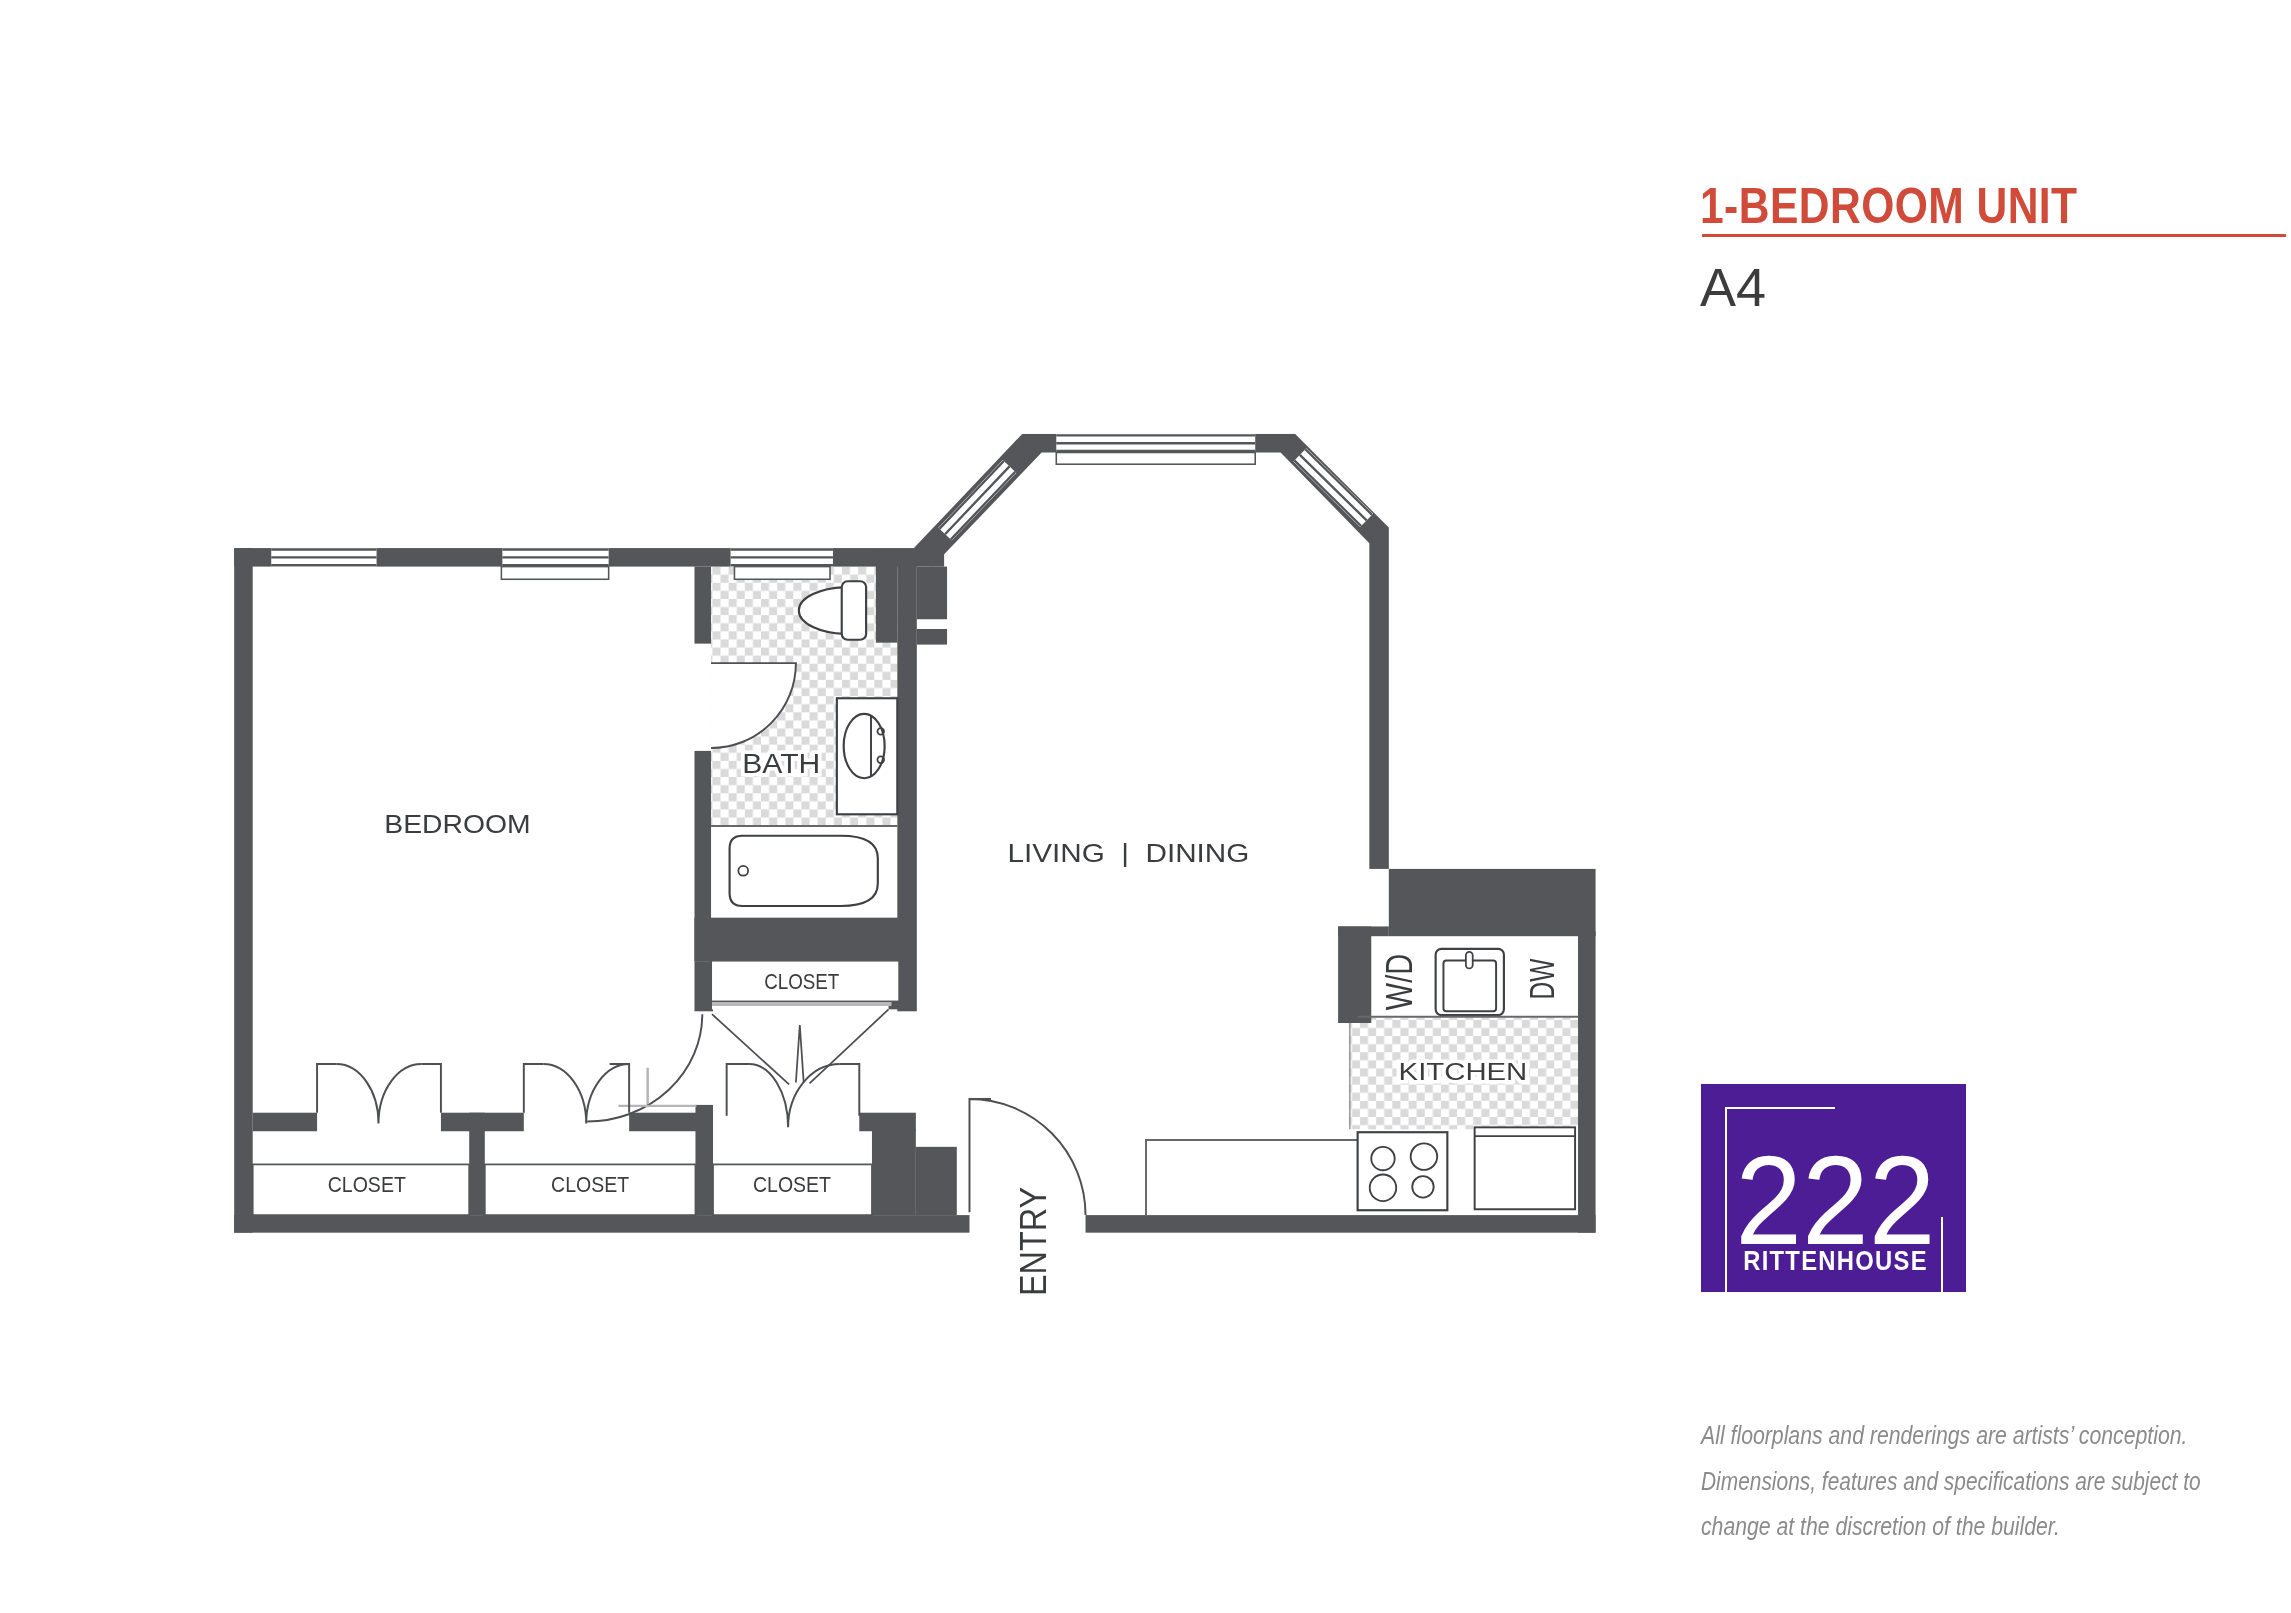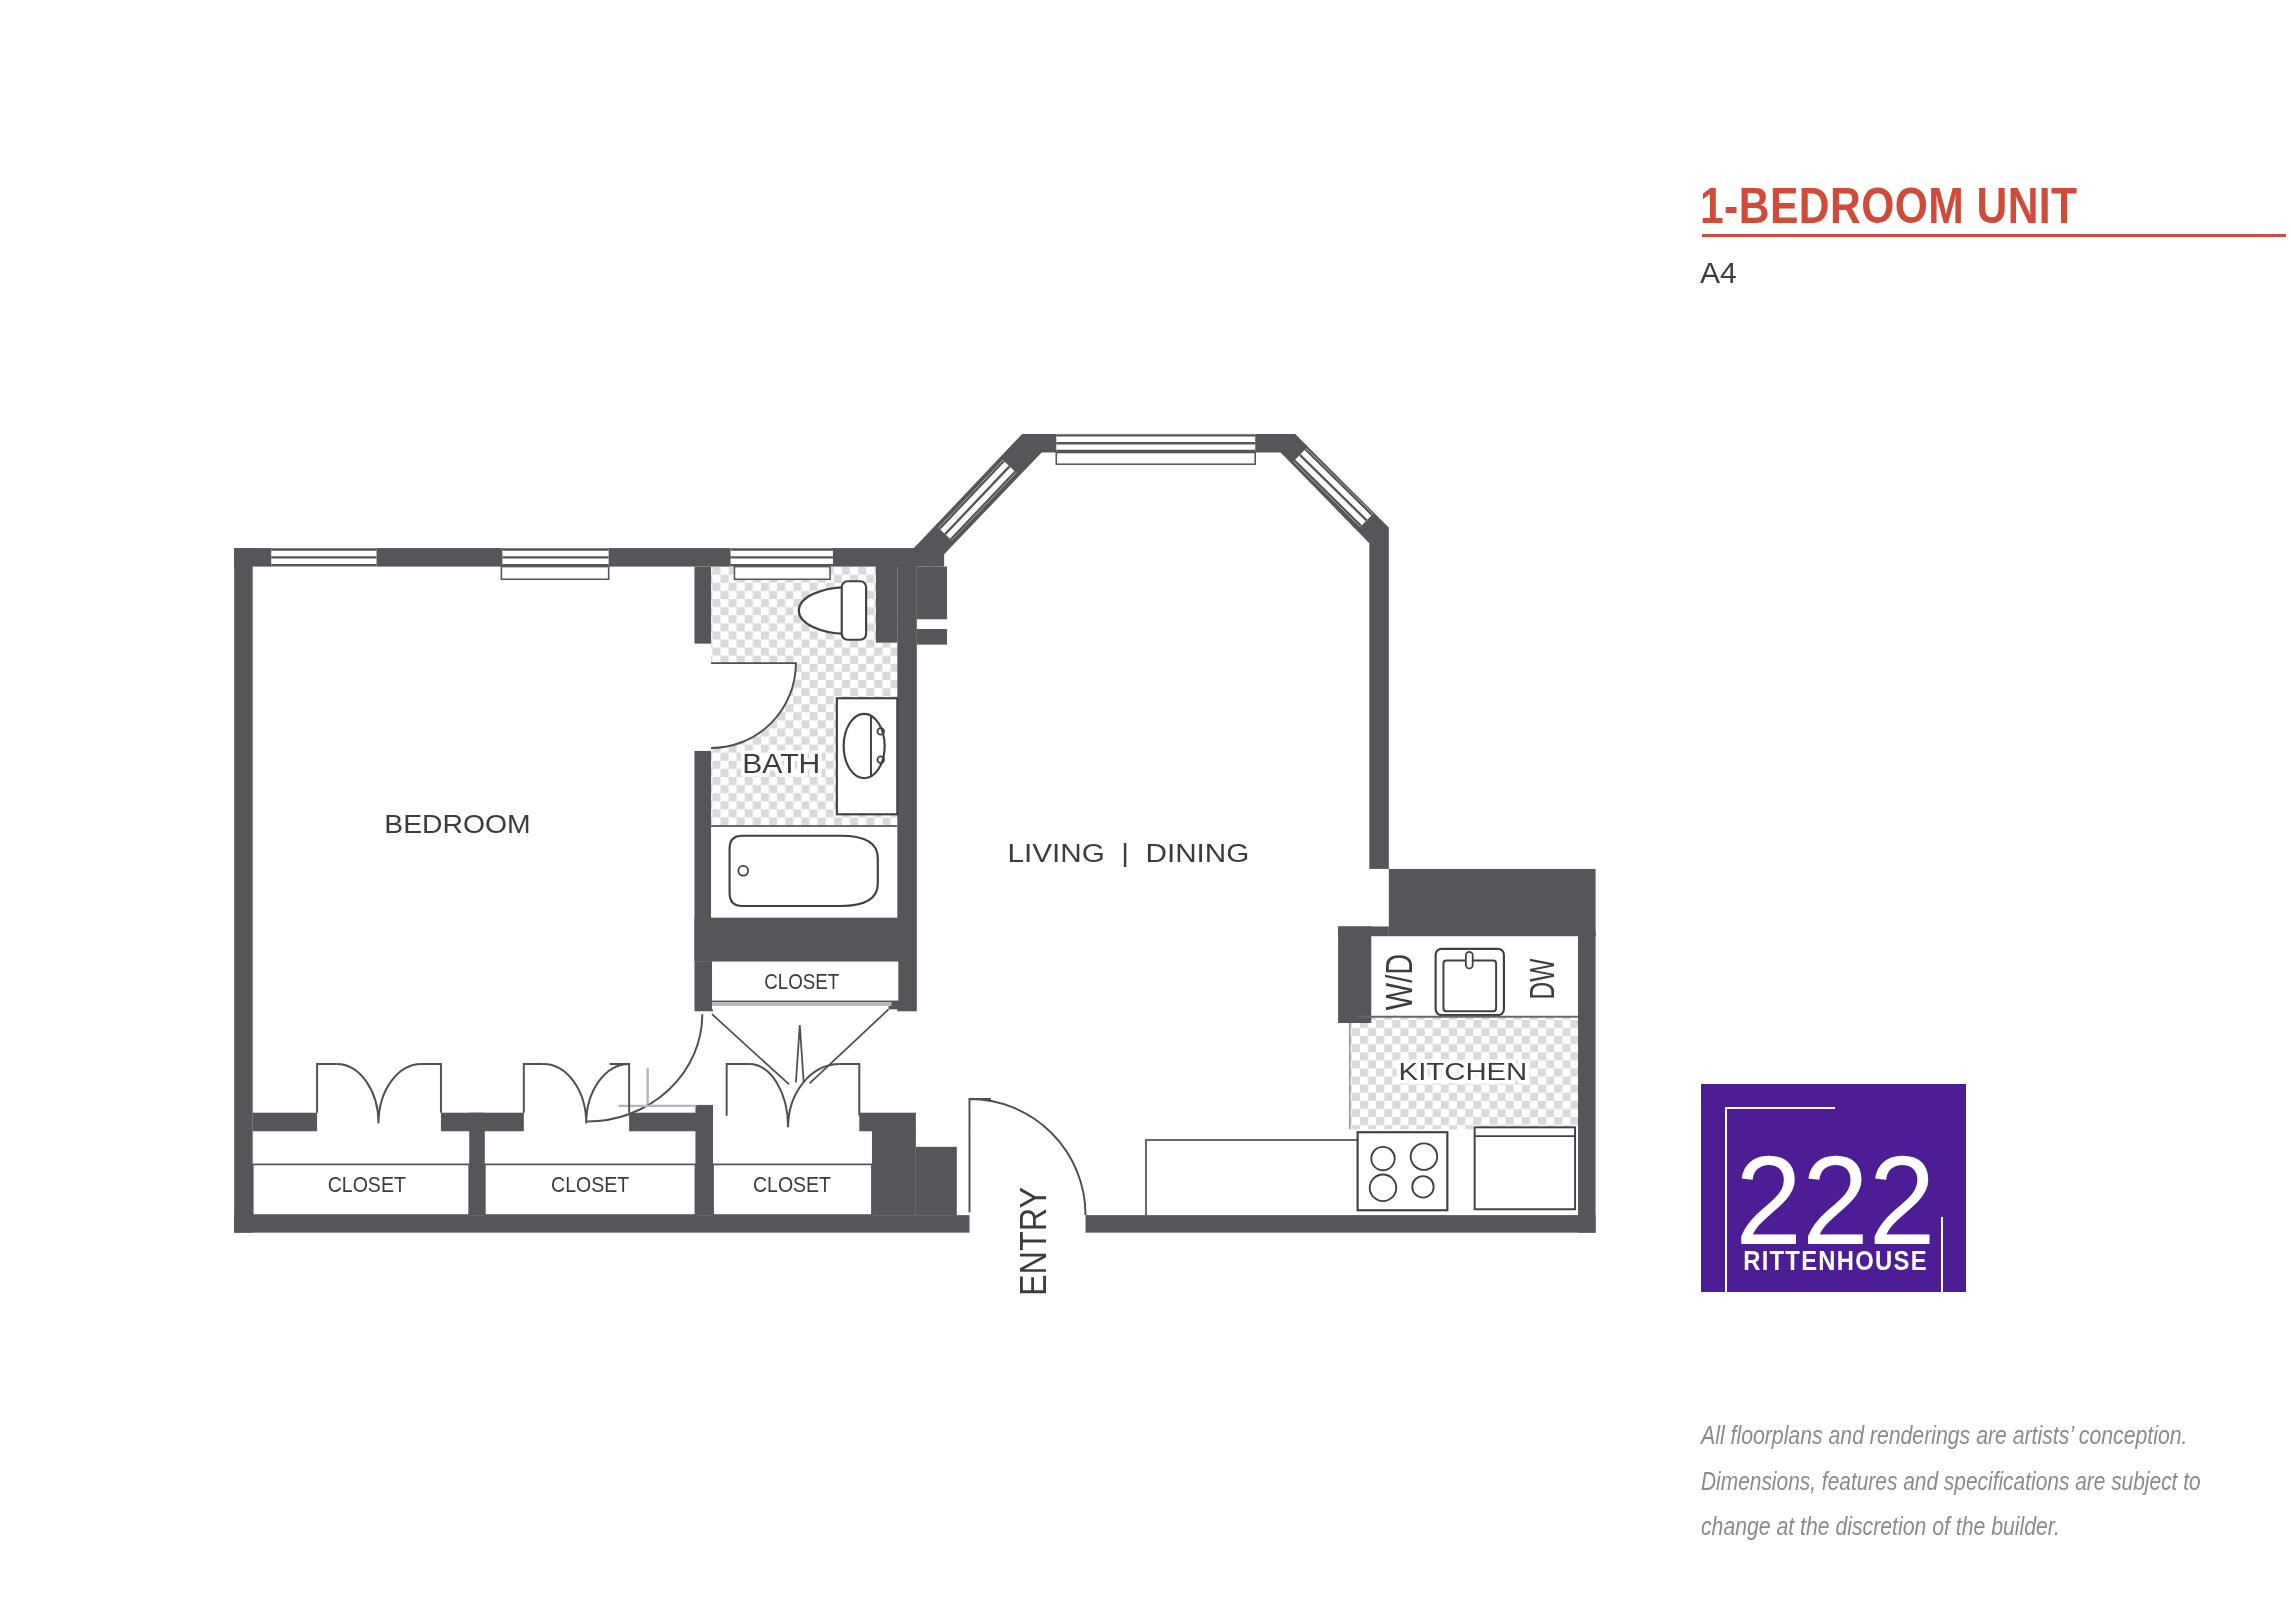--- a/index.html
+++ b/index.html
@@ -231,21 +231,21 @@
 
 <text x="1157" y="884" font-size="26" fill="#3a3c3e" text-anchor="middle" textLength="248" lengthAdjust="spacingAndGlyphs">LIVING &nbsp;|&nbsp; DINING</text>
 
 </g>
 </svg>
 
 <div class="abs" style="left:1700px;top:177px;font-size:50px;font-weight:bold;letter-spacing:0.5px;color:#d14b3b;transform:scaleX(0.852);transform-origin:left top;white-space:nowrap;">1-BEDROOM UNIT</div>
 
 <div class="abs" style="left:1702px;top:234px;width:584px;height:3.4px;background:#d14b3b;"></div>
 
-<div class="abs" style="left:1700px;top:256px;font-size:30px;font-weight:normal;color:#3c3c3c;">A4</div>
+<div class="abs" style="left:1700px;top:256px;font-size:54px;font-weight:normal;color:#3c3c3c;">A4</div>
 
 <div class="abs" style="left:1701px;top:1084px;width:265px;height:208px;background:#4c1d95;">
 
   <div class="abs" style="left:24.4px;top:23.4px;width:2px;height:215px;background:#fff;"></div>
 
   <div class="abs" style="left:24.4px;top:23.4px;width:110px;height:2px;background:#fff;"></div>
 
   <div class="abs" style="left:24.4px;top:236px;width:217px;height:2px;background:#fff;"></div>
 
   <div class="abs" style="left:240px;top:133px;width:2px;height:105px;background:#fff;"></div>

